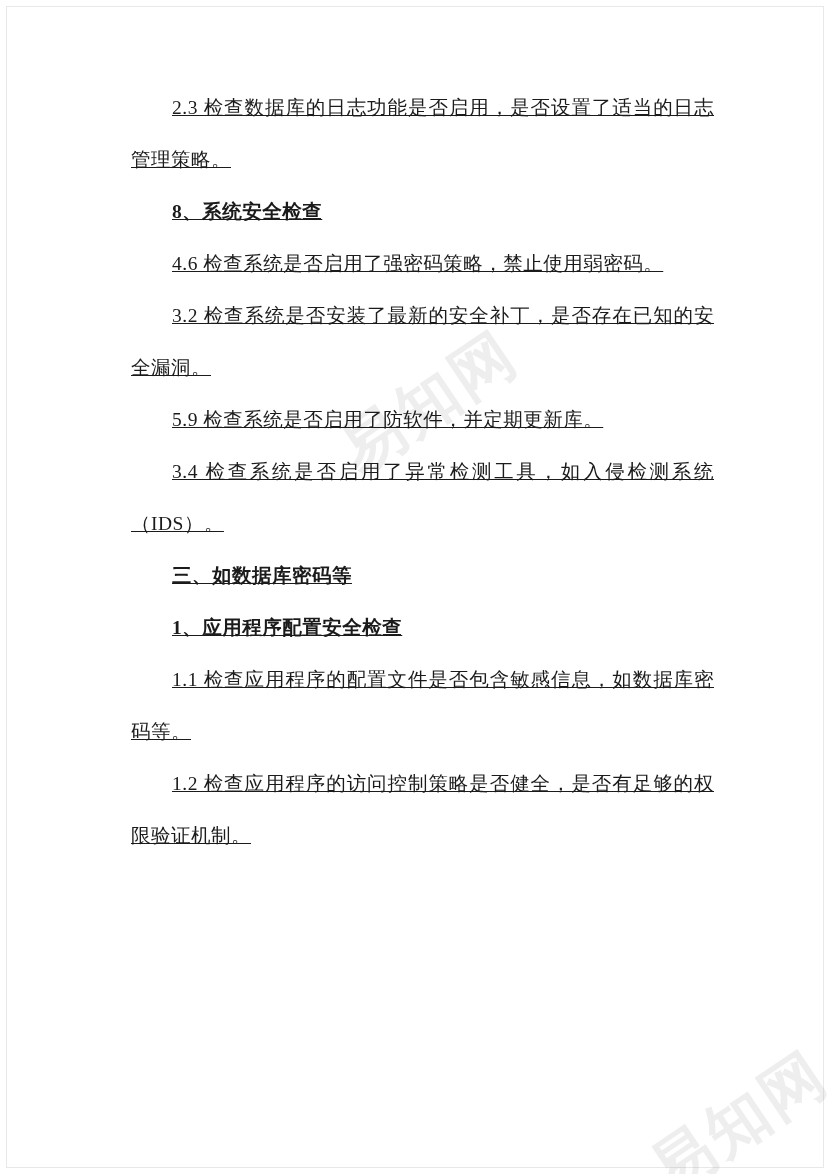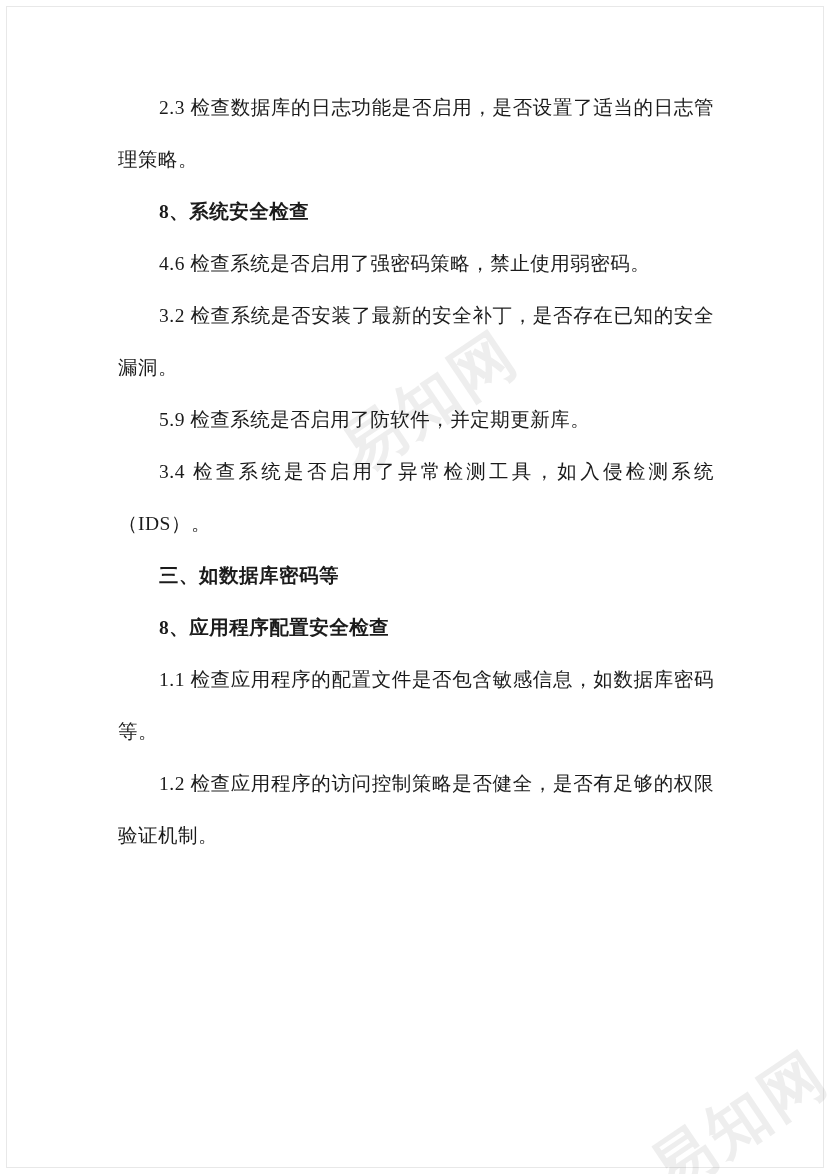--- a/index.html
+++ b/index.html
@@ -30,29 +30,30 @@
     box-sizing: border-box;
     pointer-events: none;
   }
   .content {
     position: absolute;
     left: 118px;
     top: 82px;
     width: 596px;
   }
   .para {
-    margin: 0 0 0 0;
+    margin: 0 0 0 13px;
     padding: 0;
     font-size: 19.5px;
     line-height: 52px;
     color: #1b1b1b;
     text-align: justify;
     text-justify: inter-ideograph;
     letter-spacing: 0.5px;
     font-family: "Liberation Serif", serif;
+    text-decoration: underline;
   }
   .para .indent {
     display: inline-block;
     width: 41px;
   }
   .para.heading {
     font-weight: bold;
   }
   
   .watermark {
@@ -80,17 +81,17 @@
   <div class="watermark wm2">易知网</div>
 
   <div class="content">
     <p class="para"><span class="indent"></span><span>2.3 检查数据库的日志功能是否启用，是否设置了适当的日志管理策略。</span></p>
     <p class="para heading"><span class="indent"></span><span>8、系统安全检查</span></p>
     <p class="para"><span class="indent"></span><span>4.6 检查系统是否启用了强密码策略，禁止使用弱密码。</span></p>
     <p class="para"><span class="indent"></span><span>3.2 检查系统是否安装了最新的安全补丁，是否存在已知的安全漏洞。</span></p>
     <p class="para"><span class="indent"></span><span>5.9 检查系统是否启用了防软件，并定期更新库。</span></p>
     <p class="para"><span class="indent"></span><span>3.4 检查系统是否启用了异常检测工具，如入侵检测系统（IDS）。</span></p>
     <p class="para heading"><span class="indent"></span><span>三、如数据库密码等</span></p>
-    <p class="para heading"><span class="indent"></span><span>8、应用程序配置安全检查</span></p>
+    <p class="para heading"><span class="indent"></span><span>1、应用程序配置安全检查</span></p>
     <p class="para"><span class="indent"></span><span>1.1 检查应用程序的配置文件是否包含敏感信息，如数据库密码等。</span></p>
     <p class="para"><span class="indent"></span><span>1.2 检查应用程序的访问控制策略是否健全，是否有足够的权限验证机制。</span></p>
   </div>
 </div>
 
 </body></html>

